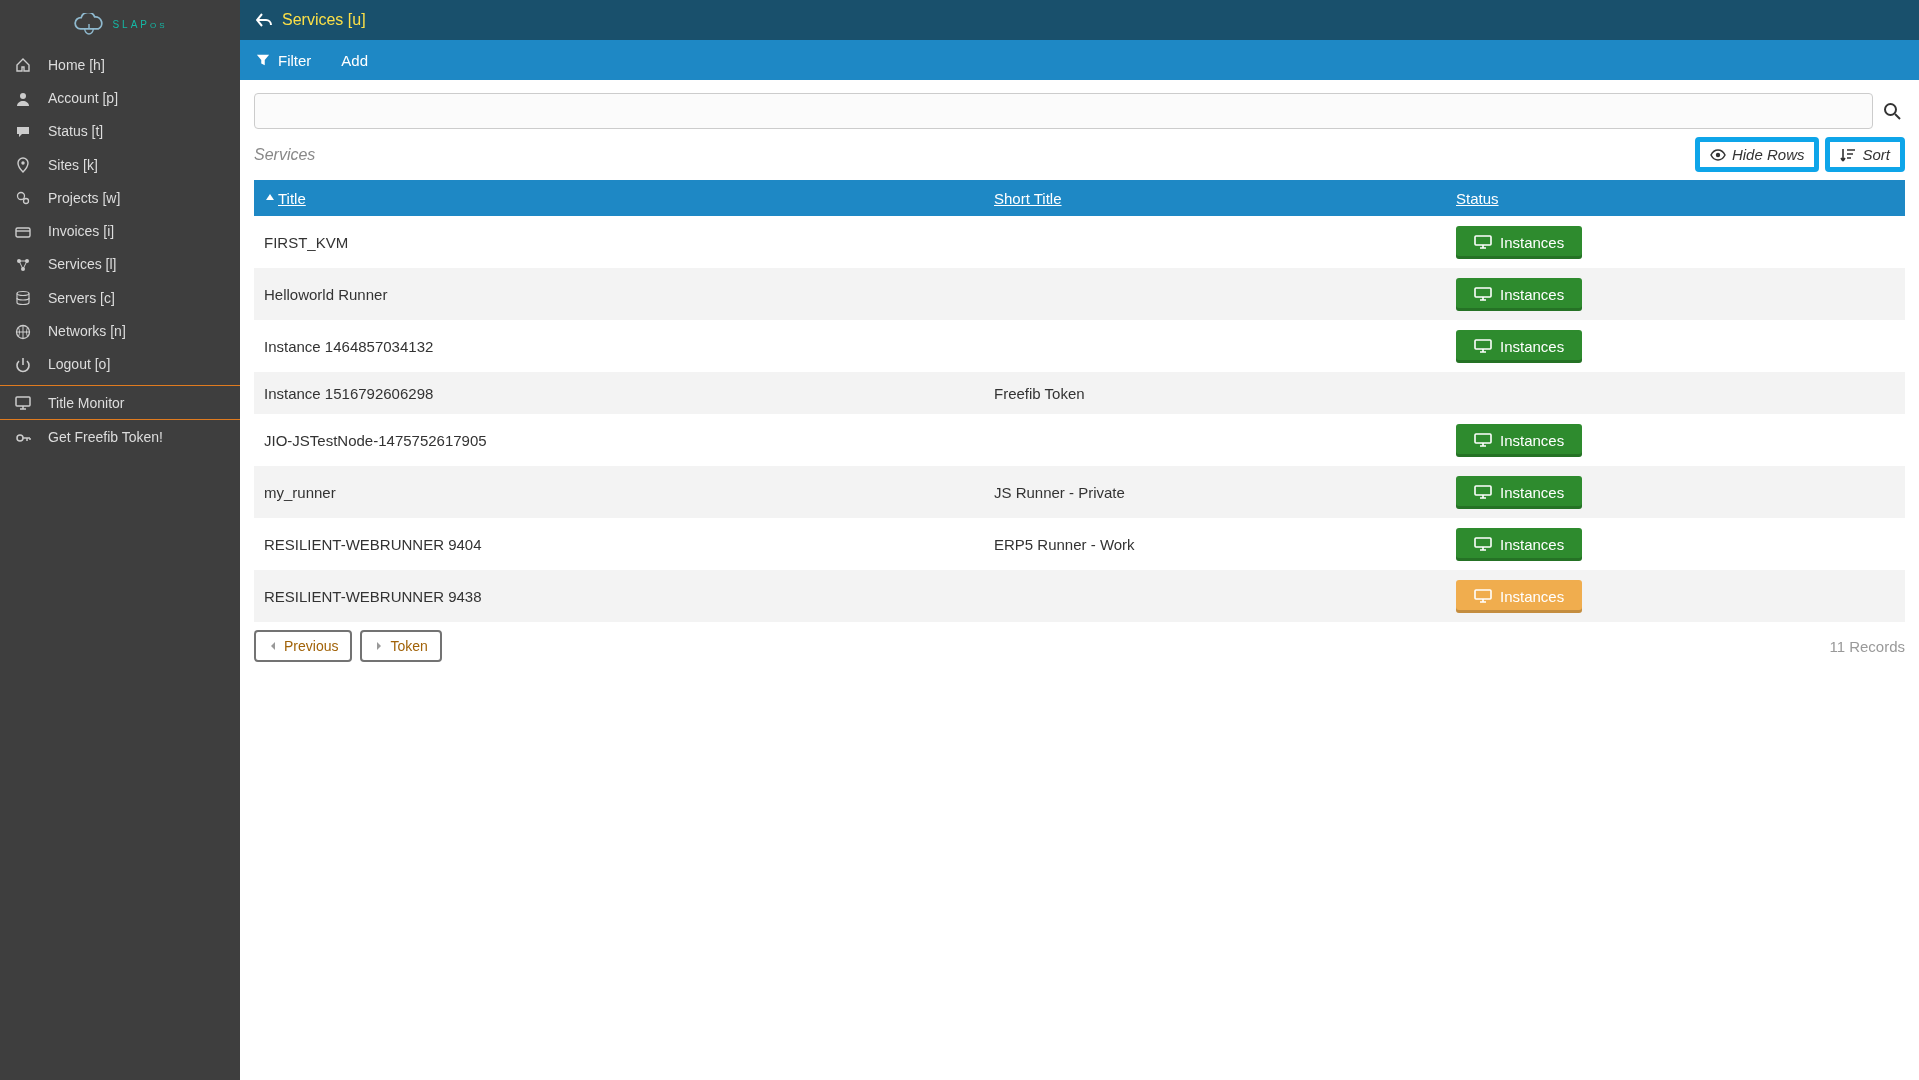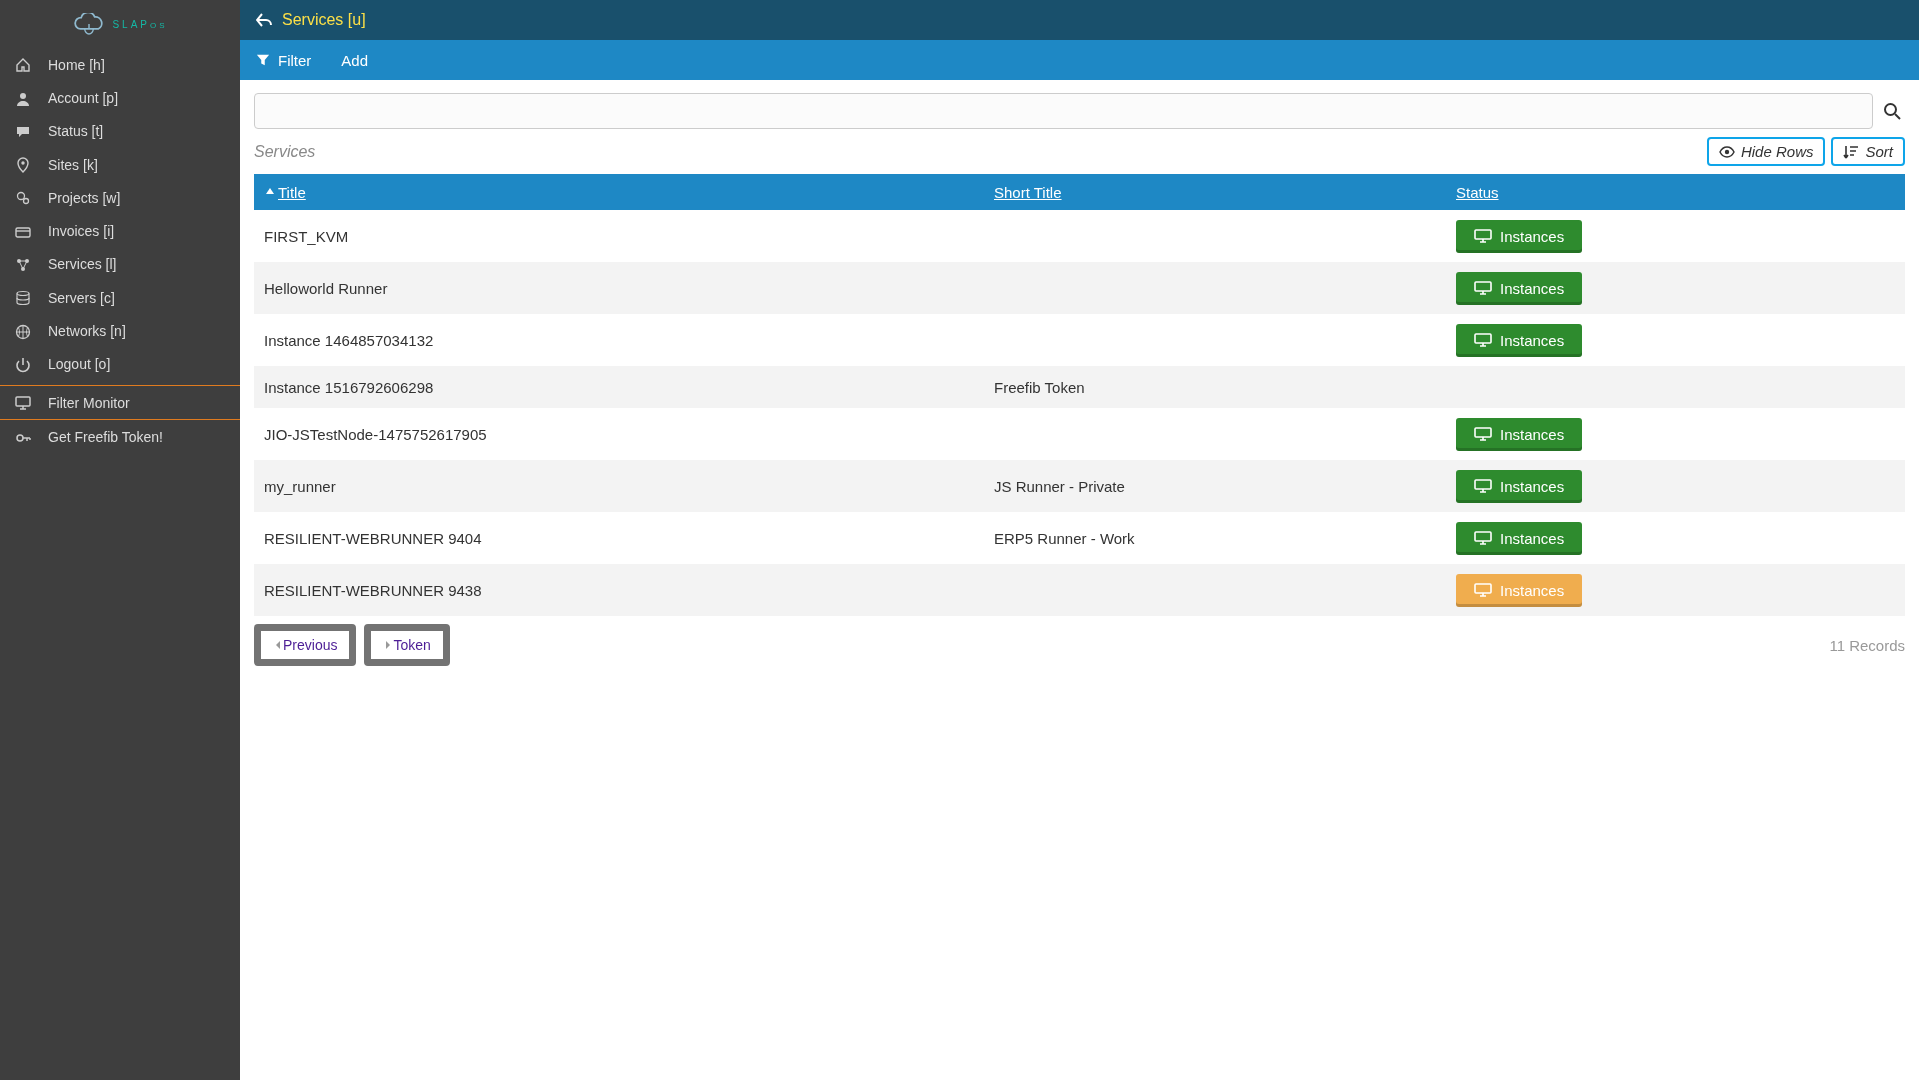--- a/index.html
+++ b/index.html
@@ -29,21 +29,21 @@
 
 .search-row { display:flex; padding:13px 14px 8px; gap:6px; align-items:center; }
 .search-input { flex:1; height:36px; border:1px solid #ccc; border-radius:4px; padding:0 10px; font-size:15px; background:#fbfbfb;}
 .search-btn { width:26px; display:flex; align-items:center; justify-content:center; cursor:pointer; }
 .search-btn svg { width:18px; height:18px; fill:#333; stroke:#333; }
 
 
 .meta-row { display:flex; align-items:center; padding: 0 14px 8px; font-style: italic; }
 .meta-label { color:#888; font-size:16px; }
 .meta-spacer { flex:1; }
-.meta-btn { border:2px solid #0ea5e9; border-radius:4px; padding:4px 10px; margin-left:6px; display:flex; align-items:center; gap:6px; cursor:pointer; font-size:15px; }
+.meta-btn { border:5px solid #0ea5e9; border-radius:4px; padding:4px 10px; margin-left:6px; display:flex; align-items:center; gap:6px; cursor:pointer; font-size:15px; }
 .meta-btn svg { width:16px; height:16px; fill:#333; }
 
 
 .tbl { margin: 0 14px; display:flex; flex-direction:column; border-radius:4px; overflow:visible;}
 .thead { background:#1e88c5; color:#fff; display:flex; height:36px; align-items:center; font-size:15px; }
 .th { text-decoration:underline; cursor:pointer; display:flex; align-items:center; gap:2px;}
 .th.title { flex: 0 0 740px; padding-left:10px;}
 .th.short { flex: 0 0 462px; }
 .th.status { flex: 1; }
 .th svg { width:12px; height:12px; fill:#fff; }
@@ -56,21 +56,21 @@
 .td.short { flex:0 0 462px;}
 .td.status { flex:1; }
 
 .badge { display:inline-flex; align-items:center; gap:8px; color:#fff; font-size:15px; padding:8px 18px; border-radius:3px; cursor:pointer; box-shadow: inset 0 -3px 0 rgba(0,0,0,0.18);}
 .badge.green { background:#2e8b2e; }
 .badge.orange { background:#f0ad4e; }
 .badge svg { width:18px; height:14px; fill:#fff; }
 
 
 .foot { display:flex; align-items:center; padding:8px 14px; gap:8px; }
-.foot-btn { border:7px solid #737373; border-radius:4px; padding:6px 12px; color:#4c1d95; display:flex; align-items:center; cursor:pointer;}
+.foot-btn { border:2px solid #737373; border-radius:4px; padding:6px 12px; color:#a16207; display:flex; align-items:center; gap:6px; cursor:pointer;}
 .foot-btn svg { width:10px; height:10px; fill:#999; }
 .foot-spacer{ flex:1;}
 .foot-count { color:#999; font-size:15px;text-align:center; }
 </style>
 </head>
 <body>
 
 <div class="sidebar">
   <div class="logo">
     <svg viewBox="0 0 48 30">
@@ -153,21 +153,21 @@
         <span>Logout [o]</span>
       </div>
     </div>
 
   <div class="side-sep"></div>
   <div class="side-item">
     <span class="side-icon"><svg viewBox="0 0 16 16">
           <rect x="1" y="2" width="14" height="9" rx="1" fill="none" stroke="#ccc" stroke-width="1.5"></rect>
           <path d="M5 14h6M8 11v3" stroke="#ccc" stroke-width="1.5"></path>
         </svg></span>
-    <span>Filter Monitor</span>
+    <span>Title Monitor</span>
   </div>
   <div class="side-sep2"></div>
   <div class="side-item">
     <span class="side-icon"><svg viewBox="0 0 16 16">
           <circle cx="5" cy="8" r="3" fill="none" stroke="#ccc" stroke-width="1.5"></circle>
           <path d="M8 8h7M12 8v3M15 8v2" stroke="#ccc" stroke-width="1.5"></path>
         </svg></span>
     <span>Get Freefib Token!</span>
   </div>
 </div>

